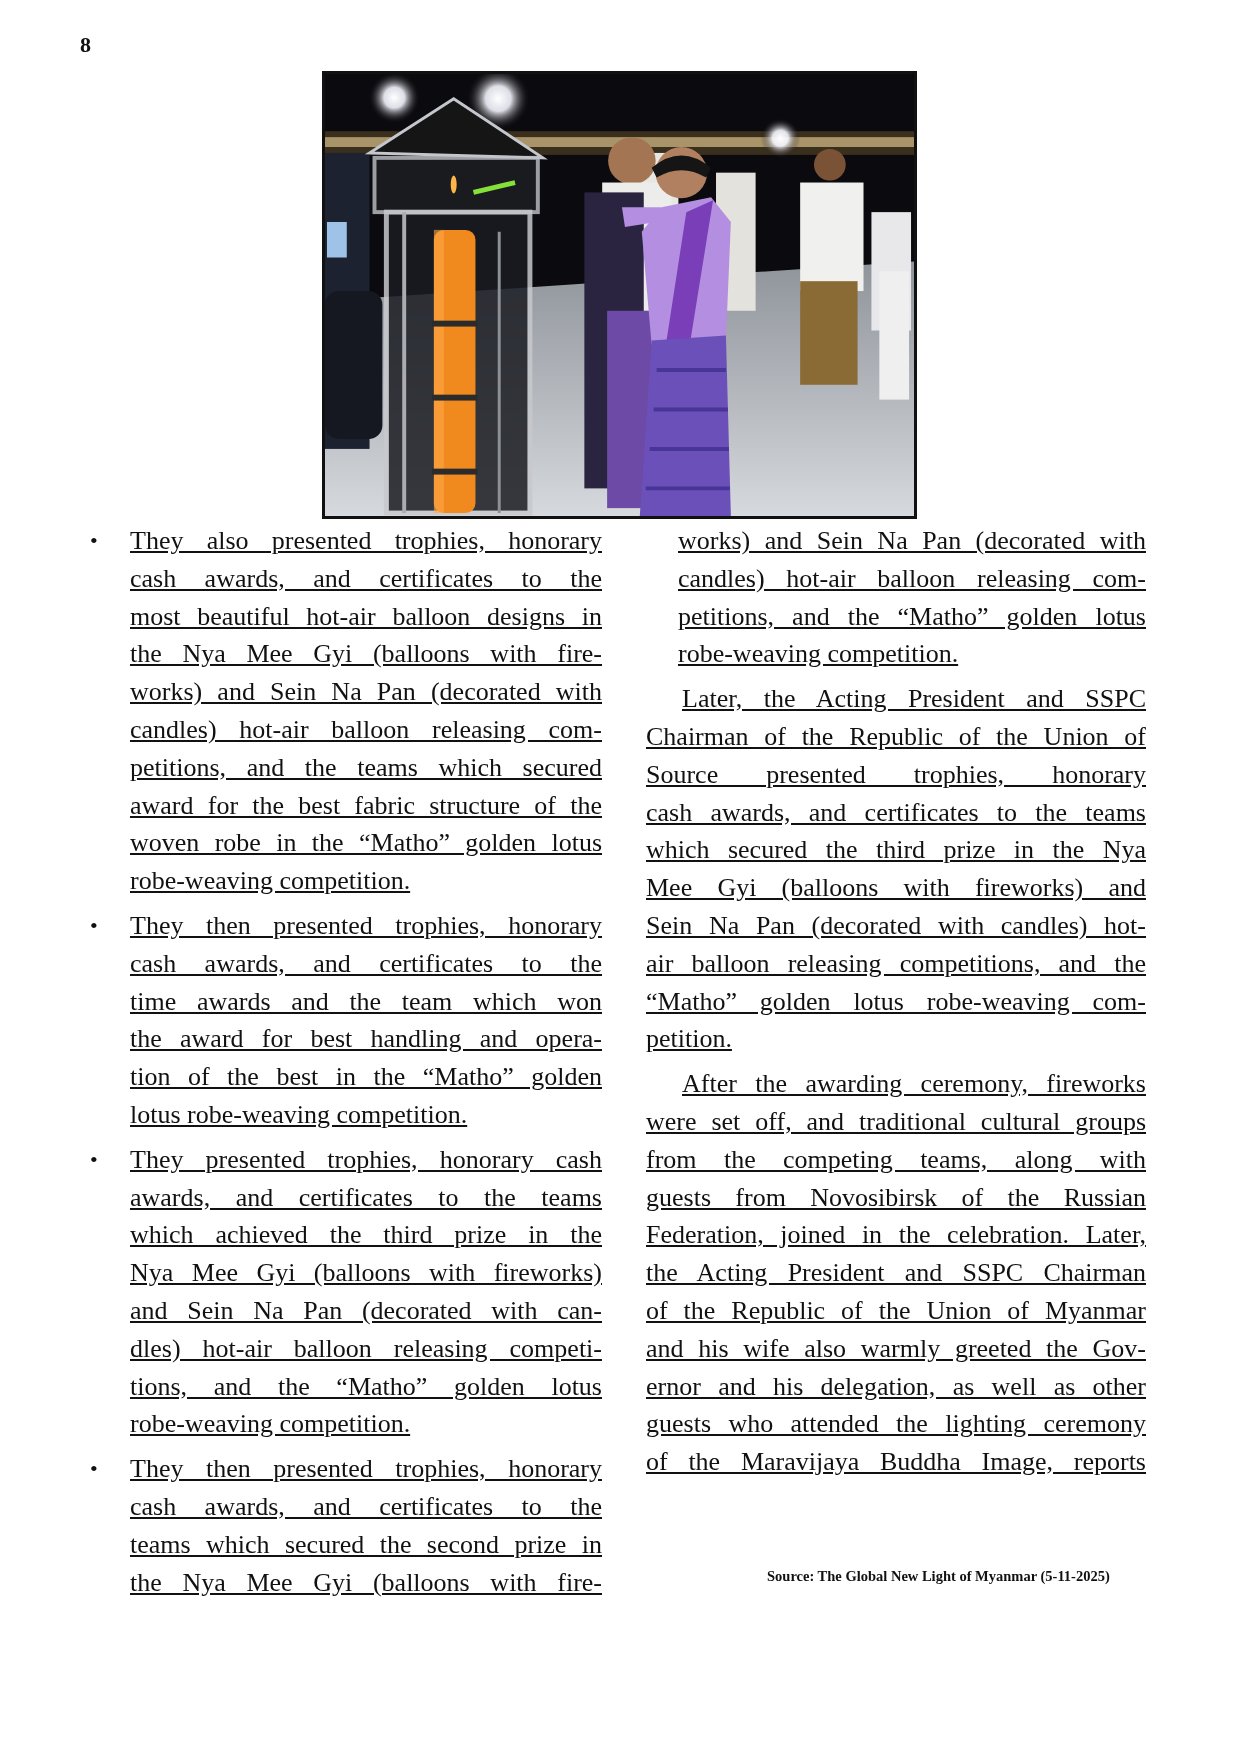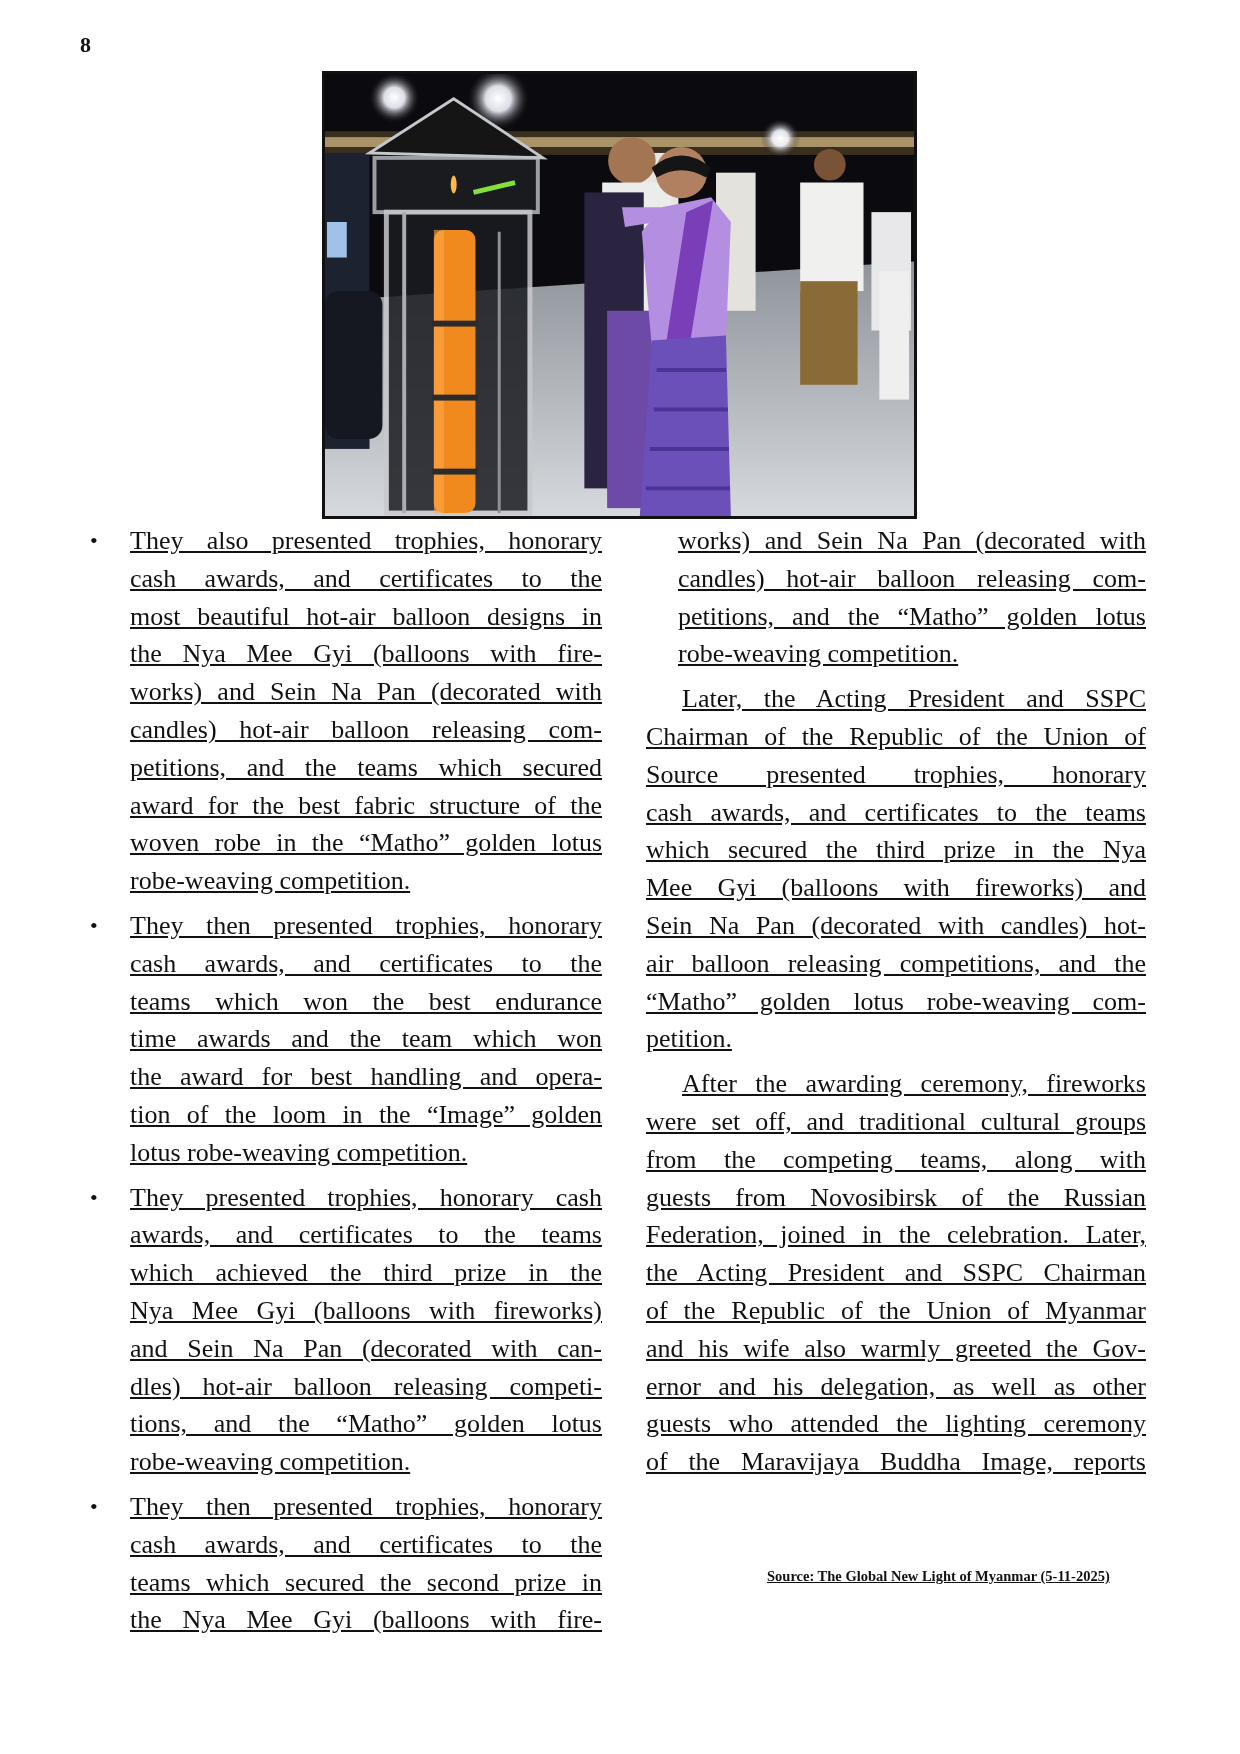--- a/index.html
+++ b/index.html
@@ -12,21 +12,21 @@
   .col { position: absolute; font-size: 26px; line-height: 37.8px; }
   .col-left { left: 90px; top: 522px; width: 512px; }
   .col-right { left: 646px; top: 522px; width: 500px; }
   .bullet-item { position: relative; padding-left: 40px; margin-bottom: 7px; }
   .bullet-dot { position: absolute; left: 0; top: 0; width: 40px; font-size: 22px; }
   .line { display: block; text-align: justify; text-align-last: justify; white-space: nowrap; height: 37.8px; text-decoration: underline; }
   .line.last { text-align-last: left; }
   .cont { padding-left: 32px; margin-bottom: 7px; }
   .para { margin-bottom: 7px; }
   .para .first { padding-left: 36px; }
-  .source { position: absolute; left: 767px; top: 1568px; font-size: 14.5px; font-weight: bold; white-space: nowrap; text-decoration: underline; }
+  .source { position: absolute; left: 767px; top: 1568px; font-size: 14.5px; font-weight: bold; white-space: nowrap; }
 </style>
 </head>
 <body>
 
 <div class="page-number">8</div>
 
 <div class="photo">
   <svg viewBox="0 0 595 448" preserveAspectRatio="none">
     <defs>
       <radialGradient id="lamp" cx="50%" cy="50%" r="50%">
@@ -107,24 +107,23 @@
     <span class="line">candles) hot-air balloon releasing com-</span>
     <span class="line">petitions, and the teams which secured</span>
     <span class="line">award for the best fabric structure of the</span>
     <span class="line">woven robe in the “Matho” golden lotus</span>
     <span class="line last">robe-weaving competition.</span>
   </div>
   <div class="bullet-item">
     <span class="bullet-dot">•</span>
     <span class="line">They then presented trophies, honorary</span>
     <span class="line">cash awards, and certificates to the</span>
-    <span class="line">teams which won the best endurance</span>
     <span class="line">time awards and the team which won</span>
     <span class="line">the award for best handling and opera-</span>
-    <span class="line">tion of the loom in the “Image” golden</span>
+    <span class="line">tion of the best in the “Matho” golden</span>
     <span class="line last">lotus robe-weaving competition.</span>
   </div>
   <div class="bullet-item">
     <span class="bullet-dot">•</span>
     <span class="line">They presented trophies, honorary cash</span>
     <span class="line">awards, and certificates to the teams</span>
     <span class="line">which achieved the third prize in the</span>
     <span class="line">Nya Mee Gyi (balloons with fireworks)</span>
     <span class="line">and Sein Na Pan (decorated with can-</span>
     <span class="line">dles) hot-air balloon releasing competi-</span>

